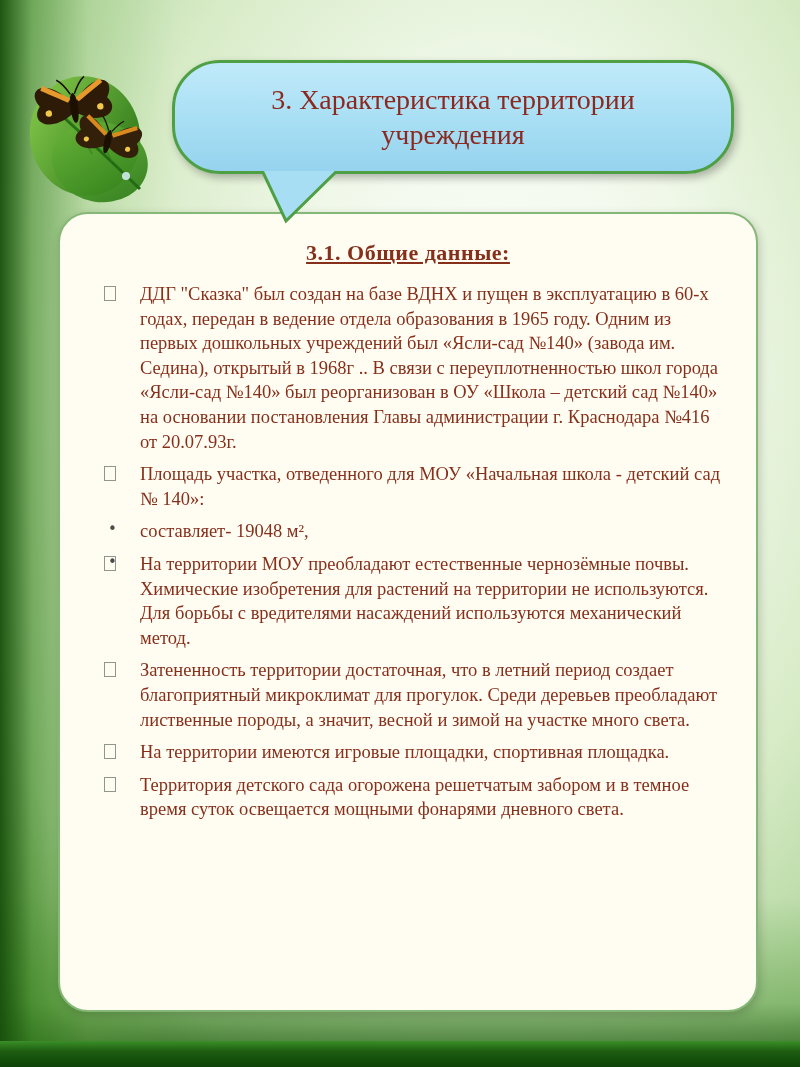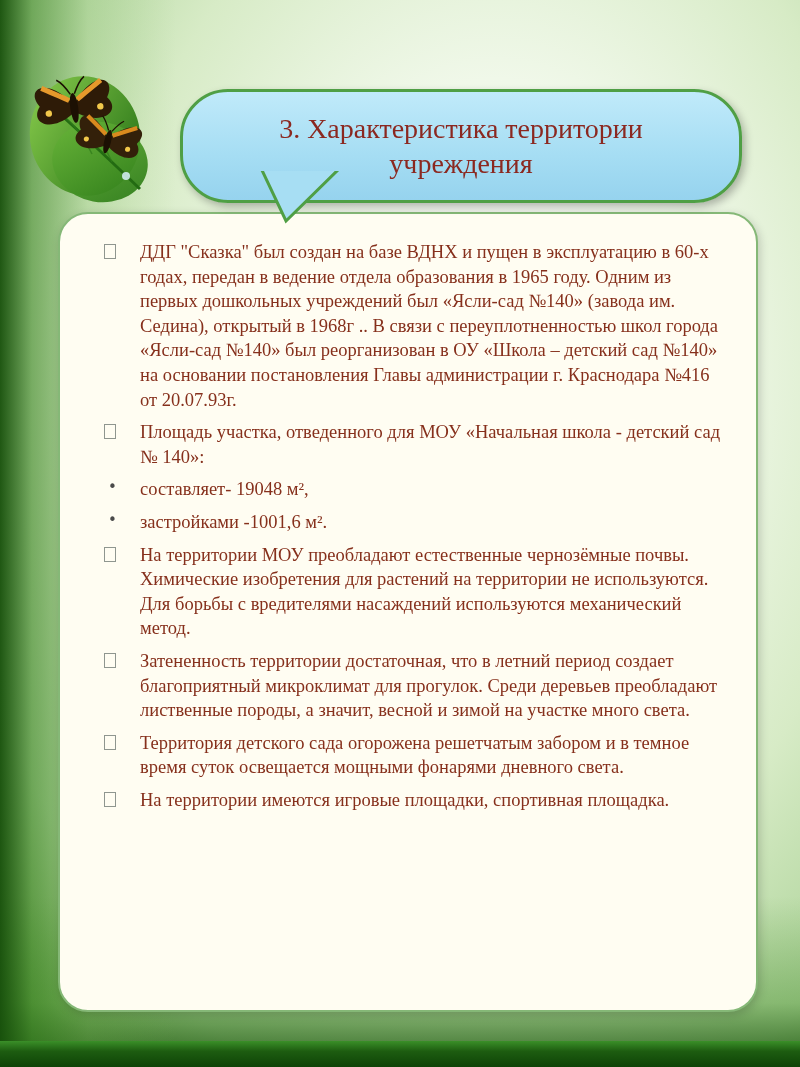--- a/index.html
+++ b/index.html
@@ -17,27 +17,26 @@
   .bottom-bar{
     position:absolute;left:0;right:0;bottom:0;height:26px;
     background:linear-gradient(to bottom,#3a8f28 0%,#1d5c10 40%,#0e4407 100%);
   }
 
   
   .deco{position:absolute;left:22px;top:44px;width:145px;height:165px;}
 
   
   .bubble{
-    position:absolute;left:180px;top:60px;width:562px;box-sizing:border-box;
+    position:absolute;left:172px;top:60px;width:562px;box-sizing:border-box;
     min-height:114px;border:3px solid #4f9f45;border-radius:48px;
     background:linear-gradient(to bottom,#c0eafa 0%,#a5ddf3 60%,#96d3ee 100%);
     display:flex;align-items:center;justify-content:center;
     padding:12px 36px;box-shadow:3px 4px 8px rgba(0,0,0,0.28);
     z-index:2;
-    margin-top:29px;
   }
   .bubble-title{
     color:#8b2820;font-size:28px;line-height:1.25;text-align:center;
     max-width:430px;font-weight:normal;margin:0;
   }
   .bubble-tail{position:absolute;left:246px;top:171px;width:110px;height:56px;z-index:3;}
 
   
   .panel{
     position:absolute;left:58px;top:212px;width:700px;height:800px;box-sizing:border-box;
@@ -108,50 +107,50 @@
   </svg>
 
   <div class="bubble">
     <h1 class="bubble-title">3. Характеристика территории учреждения</h1>
   </div>
   <svg class="bubble-tail" viewBox="0 0 110 56" aria-hidden="true">
     <path d="M14,-5 L40,50 L96,-5 Z" fill="#a7def3" stroke="#4f9f45" stroke-width="3"></path>
   </svg>
 
   <div class="panel">
+    <h2 class="section-heading">3.1. Общие  данные:</h2>
     <ul class="items">
       <li class="item">
         <span class="b-square"></span>
         <span>ДДГ "Сказка" был создан на базе ВДНХ и пущен в эксплуатацию в 60-х годах, передан в ведение отдела образования в 1965 году. Одним из первых дошкольных учреждений был «Ясли-сад №140»  (завода им. Седина), открытый в 1968г .. В связи с переуплотненностью школ города «Ясли-сад №140» был реорганизован в ОУ «Школа – детский сад №140» на основании постановления Главы администрации г. Краснодара №416 от 20.07.93г.</span>
       </li>
       <li class="item">
         <span class="b-square"></span>
         <span>Площадь участка, отведенного для МОУ «Начальная школа - детский сад № 140»:</span>
       </li>
       <li class="item">
         <span class="b-dot">•</span>
         <span>составляет- 19048 м²,</span>
       </li>
       <li class="item">
         <span class="b-dot">•</span>
-        <span>застройками -1001,6 м².</span>
       </li>
       <li class="item">
         <span class="b-square"></span>
         <span>На территории МОУ преобладают естественные чернозёмные почвы. Химические изобретения для растений на территории не используются. Для борьбы с вредителями насаждений используются механический метод.</span>
       </li>
       <li class="item">
         <span class="b-square"></span>
         <span>Затененность территории достаточная, что в летний период создает благоприятный микроклимат для прогулок. Среди деревьев преобладают лиственные породы, а значит, весной и зимой на участке много света.</span>
       </li>
       <li class="item">
         <span class="b-square"></span>
-        <span>Территория детского сада огорожена решетчатым забором и в темное время суток освещается мощными фонарями дневного света.</span>
+        <span>На территории имеются игровые площадки, спортивная площадка.</span>
       </li>
       <li class="item">
         <span class="b-square"></span>
-        <span>На территории имеются игровые площадки, спортивная площадка.</span>
+        <span>Территория детского сада огорожена решетчатым забором и в темное время суток освещается мощными фонарями дневного света.</span>
       </li>
     </ul>
   </div>
 
   <div class="bottom-bar"></div>
 </div>
 
 </body></html>

